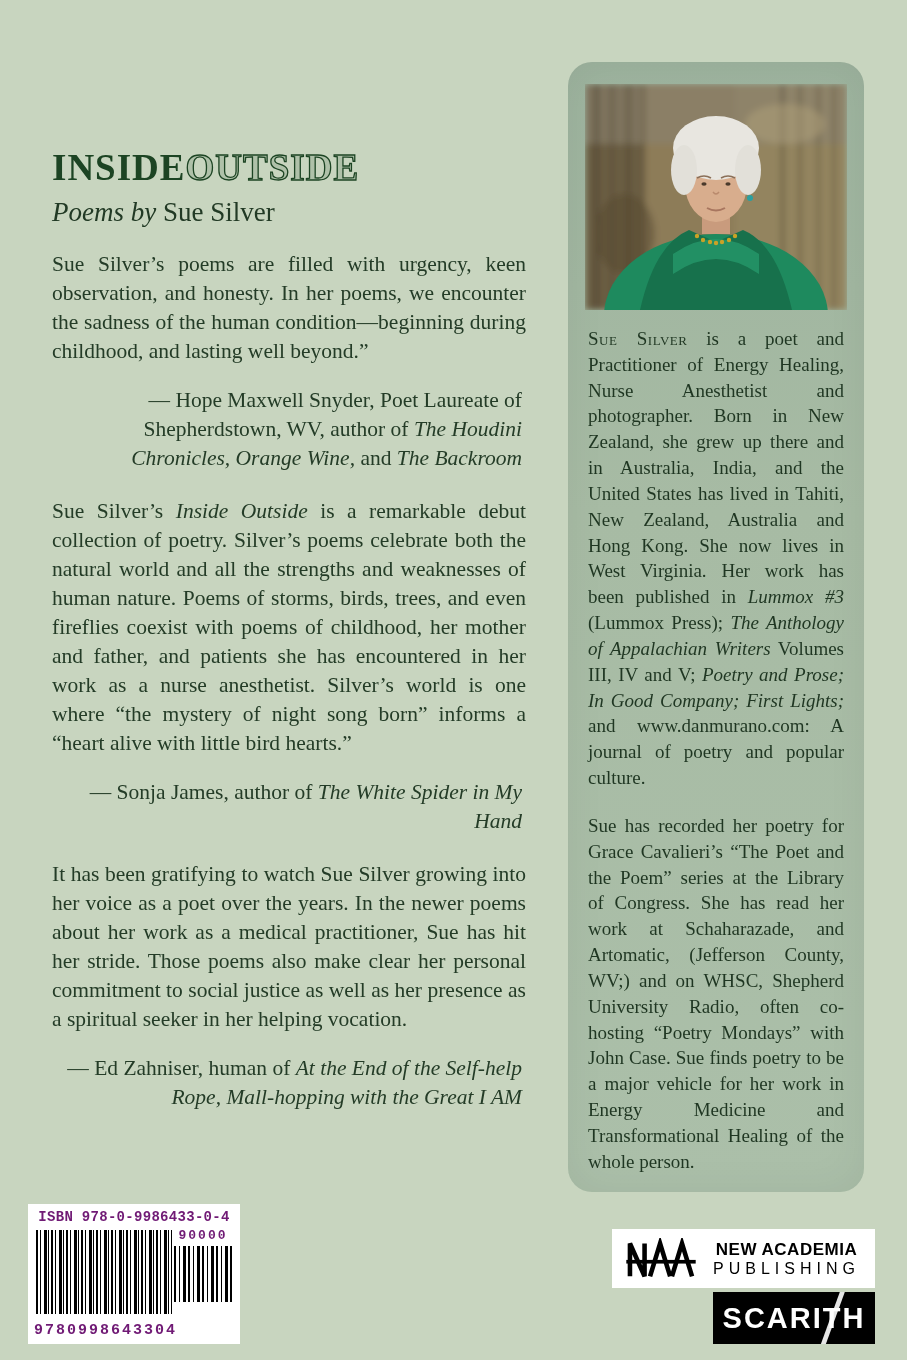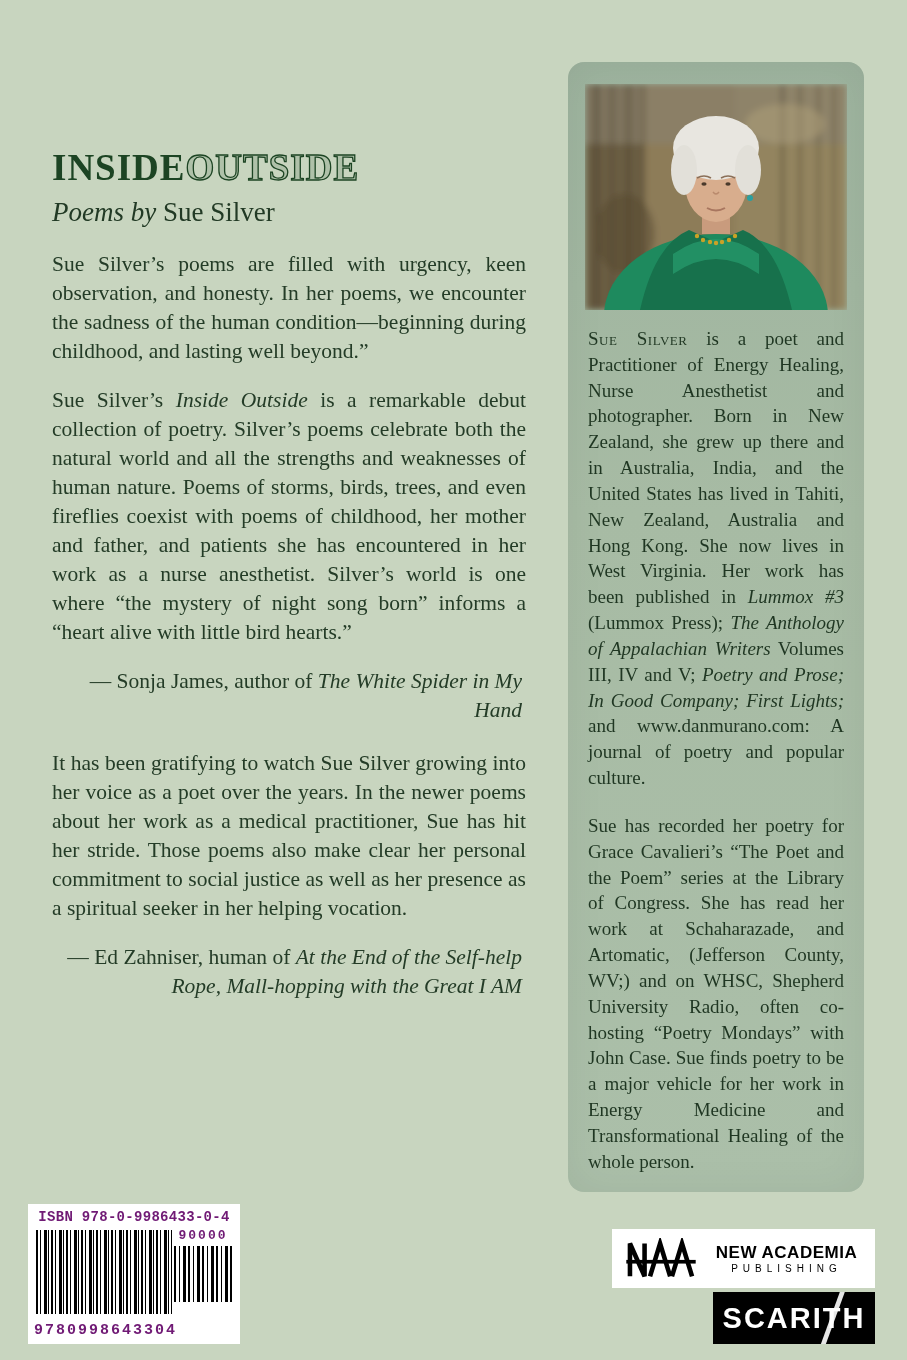--- a/index.html
+++ b/index.html
@@ -21,21 +21,21 @@
   .byline{text-align:left;font-size:27px;margin:0 2px 22px 0;color:#223a25;}
   .byline .prefix{font-style:italic;}
   p.quote{font-size:21.5px;line-height:1.35;text-align:justify;margin:0 0 20px 0;}
   p.attr{font-size:21.5px;line-height:1.35;text-align:right;margin:0 4px 24px 0;}
   .it{font-style:italic;}
   .sc{font-variant:small-caps;letter-spacing:0.5px;}
 
   
   .panel{
     position:absolute;left:568px;top:62px;width:296px;height:1130px;
-    border-radius:16px;
+    border-radius:24px;
     background:linear-gradient(180deg,#9db39e 0%,#a7bba4 40%,#abbfa9 100%);
     box-shadow:inset 0 0 40px rgba(0,0,0,0.06);
   }
   .photo{display:block;width:262px;height:226px;margin:22px auto 0;}
   .bio{padding:16px 20px 0;}
   .bio p{font-size:19px;line-height:1.36;text-align:justify;margin:0 0 22px;color:#1f3622;}
 
   
   .barcode{
     position:absolute;left:28px;top:1204px;width:212px;height:140px;
@@ -64,21 +64,21 @@
   .ean{font-size:15px;font-weight:bold;letter-spacing:2px;padding-left:6px;}
 
   
   .na-box{
     position:absolute;left:612px;top:1229px;width:263px;height:59px;
     background:#ffffff;display:flex;align-items:center;justify-content:flex-end;
   }
   .na-logo{width:74px;height:42px;margin-left:12px;flex:none;}
   .na-text{flex:1;text-align:center;color:#000;font-family:"Liberation Sans", sans-serif;}
   .na-line1{font-weight:bold;font-size:17px;letter-spacing:0.5px;}
-  .na-line2{font-size:10px;letter-spacing:5px;margin-top:0;}
+  .na-line2{font-size:16px;letter-spacing:5px;margin-top:0;}
   .scarith-box{
     position:absolute;left:713px;top:1292px;width:162px;height:52px;
     background:#000;color:#fff;display:flex;align-items:center;justify-content:center;
     font-family:"Liberation Sans", sans-serif;font-weight:bold;font-size:29px;letter-spacing:2px;
     overflow:hidden;
   }
   .scarith-slash{
     position:absolute;left:72%;top:-4px;width:5px;height:62px;
     background:#fff;transform:skewX(-20deg);opacity:0.9;
   }
@@ -87,20 +87,21 @@
 <body>
 
 <div class="cover">
 
   <div class="left-col">
     <h1 class="title"><span class="inside">INSIDE</span><span class="outside">OUTSIDE</span></h1>
 
     <div class="byline"><span class="prefix">Poems by </span><span>Sue Silver</span></div>
 
     <p class="quote"><span>Sue Silver’s poems are filled with urgency, keen observation, and honesty. In her poems, we encounter the sadness of the human condition—beginning during childhood, and lasting well beyond.”</span></p>
+    <p class="attr"><span>— Hope Maxwell Snyder, Poet Laureate of Shepherdstown, WV, author of </span><span class="it">The Houdini Chronicles, Orange Wine,</span><span> and </span><span class="it">The Backroom</span></p>
 
     <p class="quote"><span>Sue Silver’s </span><span class="it">Inside Outside</span><span> is a remarkable debut collection of poetry. Silver’s poems celebrate both the natural world and all the strengths and weaknesses of human nature. Poems of storms, birds, trees, and even fireflies coexist with poems of childhood, her mother and father, and patients she has encountered in her work as a nurse anesthetist. Silver’s world is one where “the mystery of night song born” informs a “heart alive with little bird hearts.”</span></p>
     <p class="attr"><span>— Sonja James, author of </span><span class="it">The White Spider in My Hand</span></p>
 
     <p class="quote"><span>It has been gratifying to watch Sue Silver growing into her voice as a poet over the years. In the newer poems about her work as a medical practitioner, Sue has hit her stride. Those poems also make clear her personal commitment to social justice as well as her presence as a spiritual seeker in her helping vocation.</span></p>
     <p class="attr"><span>— Ed Zahniser, human of </span><span class="it">At the End of the Self-help Rope, Mall-hopping with the Great I AM</span></p>
   </div>
 
   <div class="panel">
     <svg class="photo" viewBox="0 0 262 226" role="img">

